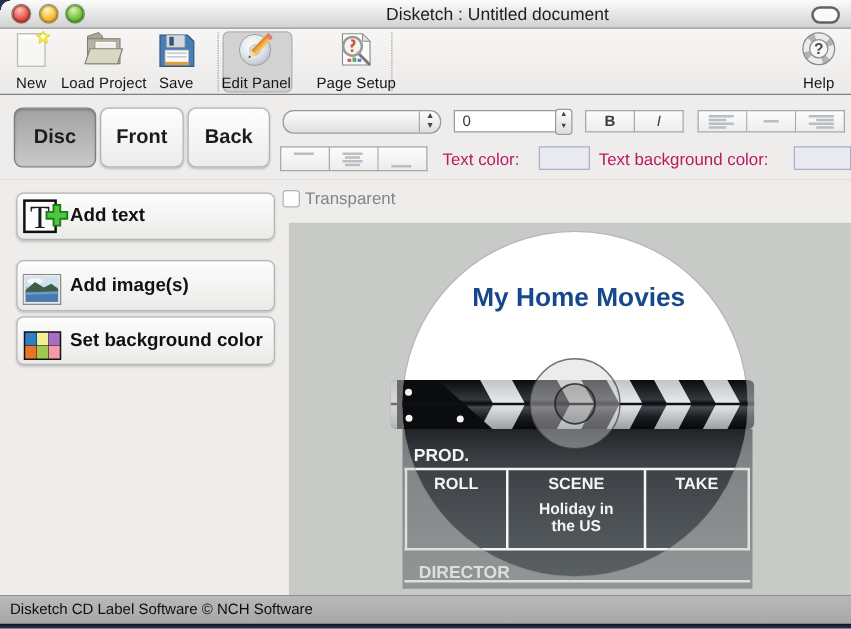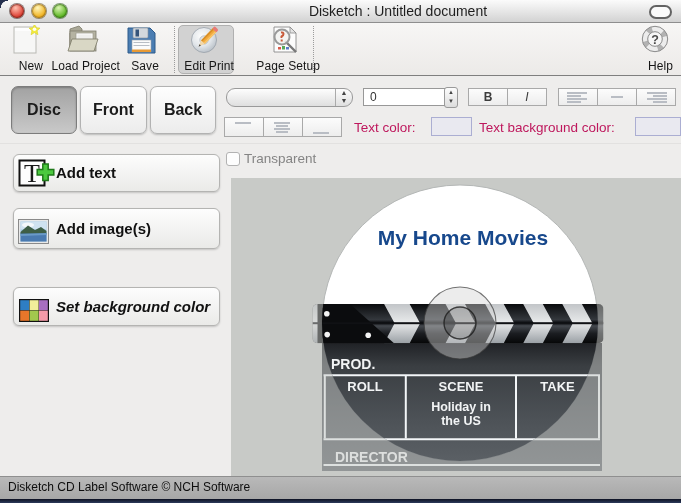--- a/index.html
+++ b/index.html
@@ -13,21 +13,21 @@
 #ly{left:31.5px;background:radial-gradient(circle at 40% 28%, #fff6bc, #f2b82c 62%, #c8860f);box-shadow:inset 0 0 1px 1px rgba(130,90,10,.6), 0 0 0 1px rgba(90,65,15,.55);}
 #lg{left:53px;background:radial-gradient(circle at 40% 28%, #dcf4b4, #66bc2e 62%, #388a12);box-shadow:inset 0 0 1px 1px rgba(40,90,10,.6), 0 0 0 1px rgba(35,80,15,.55);}
 #title{position:absolute;top:0;left:256px;width:284px;height:22px;line-height:22px;
  text-align:center;font-size:14px;color:#1e1e1e;}
 #oval{position:absolute;right:9px;top:5px;width:19px;height:10px;border:2px solid #636363;
  border-radius:7px;background:#fafafa;}
 #toolbar{position:absolute;left:0;top:23px;width:681px;height:52px;
  background:linear-gradient(#f7f6f5,#eceae8);border-bottom:1px solid #7f7f7f;}
 .sep{position:absolute;top:3px;height:47px;width:0;border-left:1px dotted #9b9b9b;}
 .tbi{position:absolute;top:2px;text-align:center;}
-.tbi .lbl{font-size:12px;color:#161616;margin-top:4px;letter-spacing:0.1px;text-align:right;}
+.tbi .lbl{font-size:12px;color:#161616;margin-top:4px;letter-spacing:0.1px;}
 .tbi svg{display:block;margin:0 auto;}
 #selbg{position:absolute;left:178px;top:2px;width:54px;height:47px;background:#d2d2d2;
  border:1px solid #b0b0b0;border-radius:5px;}
 #formatrow{position:absolute;left:0;top:76px;width:681px;height:67px;background:#eeedec;border-bottom:1px solid #e2e1e0;}
 .tabbtn{position:absolute;top:10px;height:46px;border-radius:7px;font-weight:bold;
  font-size:16px;color:#1c1c1c;text-align:center;line-height:46px;}
 #btnDisc{left:11px;width:64px;background:linear-gradient(#a2a2a2,#c9c9c9);
  border:1px solid #7c7c7c;box-shadow:inset 0 1px 2px rgba(0,0,0,.25);}
 #btnFront{left:80px;width:65px;}
 #btnBack{left:150px;width:64px;}
@@ -60,21 +60,21 @@
 #well2{position:absolute;left:635px;top:41px;width:44px;height:17px;background:#e9e9f0;
  border:1px solid #abaed2;}
 .ic-lines{position:absolute;left:8px;top:3px;width:22px;height:10px;}
 .ln{position:absolute;height:2px;background:#b9bdc4;}
 .panelbtn{position:absolute;left:13px;width:205px;border-radius:6px;
  background:linear-gradient(#fdfdfd,#eaeae8);border:1px solid #b4b4b2;
  box-shadow:0 1px 2px rgba(0,0,0,.18);}
 .panelbtn .txt{position:absolute;left:42px;font-weight:bold;font-size:15px;color:#111;}
 #pb1{top:154px;height:36px;}
 #pb2{top:208px;height:39px;}
-#pb3{top:287px;height:37px;font-style:italic;}
+#pb3{top:253px;height:37px;}
 #chkT{position:absolute;left:226px;top:152px;width:12px;height:12px;background:#fdfdfd;
  border:1px solid #b2b2b2;border-radius:3px;}
 #chkTl{position:absolute;left:244px;top:151px;font-size:13.5px;color:#848484;}
 #canvas{position:absolute;left:231px;top:178px;width:450px;height:212px;}
 #statusbar{position:absolute;left:0;top:476px;width:681px;height:23px;
  background:linear-gradient(#b9b9b9,#a6a6a6);border-top:1px solid #8f8f8f;}
 #statusbar div{font-size:12px;color:#0e0e0e;line-height:21px;padding-left:8px;}
 #bottomstrip{position:absolute;left:0;top:499px;width:681px;height:4px;
  background:linear-gradient(#0d1122,#2c3a5c);}
 </style></head>
@@ -132,21 +132,21 @@
 <circle cx="14" cy="15" r="1.8" fill="#f6f8fa"></circle>
 <g transform="rotate(44 16 14)">
 <rect x="13.4" y="1.5" width="5.2" height="17" fill="#f2a93b"></rect>
 <rect x="13.4" y="1.5" width="1.7" height="17" fill="#d88f26"></rect>
 <rect x="16.9" y="1.5" width="1.7" height="17" fill="#f7c468"></rect>
 <rect x="13.2" y="-1.2" width="5.6" height="3.4" rx="1.4" fill="#e87a76"></rect>
 <polygon points="13.4,18.5 18.6,18.5 16,24.5" fill="#f3d8a8"></polygon>
 <polygon points="15.1,22.3 16.9,22.3 16,24.7" fill="#3a3a3a"></polygon>
 </g>
 </svg>
-      <div class="lbl">Edit Print</div>
+      <div class="lbl">Edit Panel</div>
     </div>
  <div class="tbi" style="left:250px;width:70px;">
       <svg width="30" height="30" id="icPage" viewBox="0 0 30 30">
 <path d="M4,2 L20,2 L26,8 L26,27 L4,27 Z" fill="#fcfcfc" stroke="#8a8a8a" stroke-width="0.9"></path>
 <path d="M20,2 L20,8 L26,8 Z" fill="#e4e4e4" stroke="#8a8a8a" stroke-width="0.8"></path>
 <rect x="8" y="22" width="3" height="2.5" fill="#d85a4a"></rect>
 <rect x="12" y="21" width="3" height="3.5" fill="#5aa85a"></rect>
 <rect x="16" y="22" width="3" height="2.5" fill="#5a7ac8"></rect>
 <line x1="15" y1="16" x2="26" y2="27" stroke="#787878" stroke-width="2.4"></line>
 <circle cx="12" cy="12" r="7.5" fill="#f2f2f0" fill-opacity="0.85" stroke="#9a9a9a" stroke-width="2"></circle>

